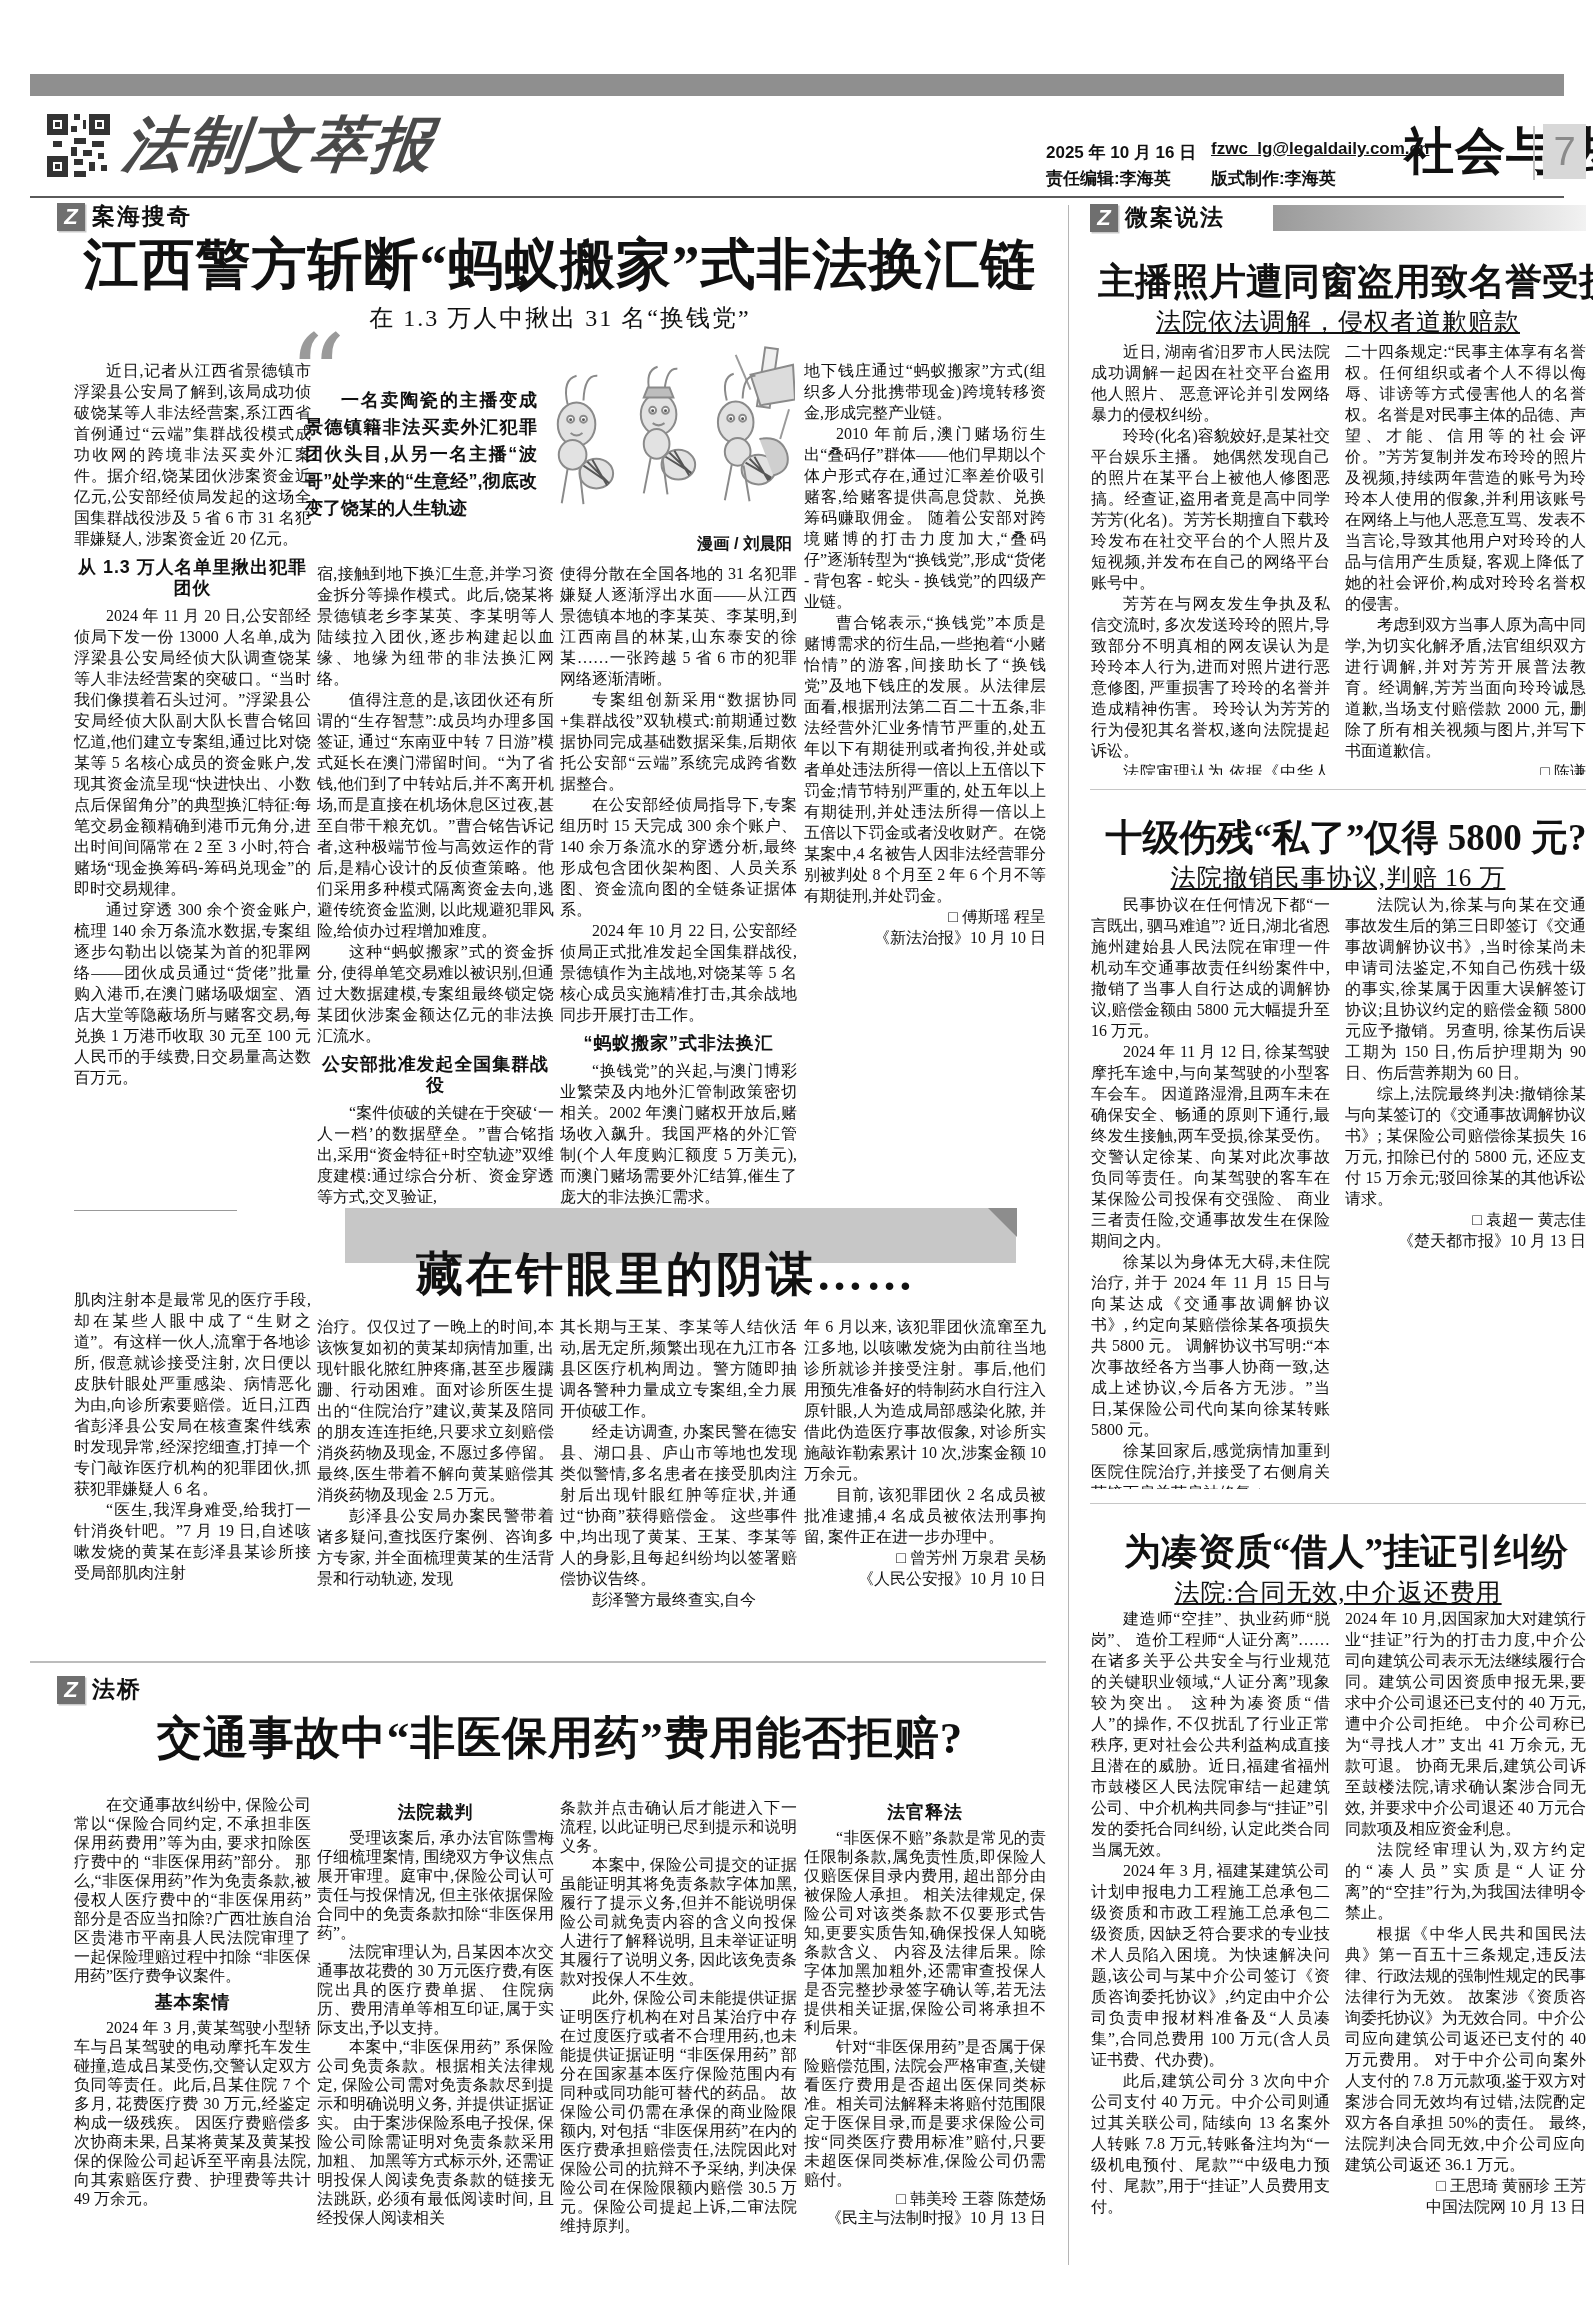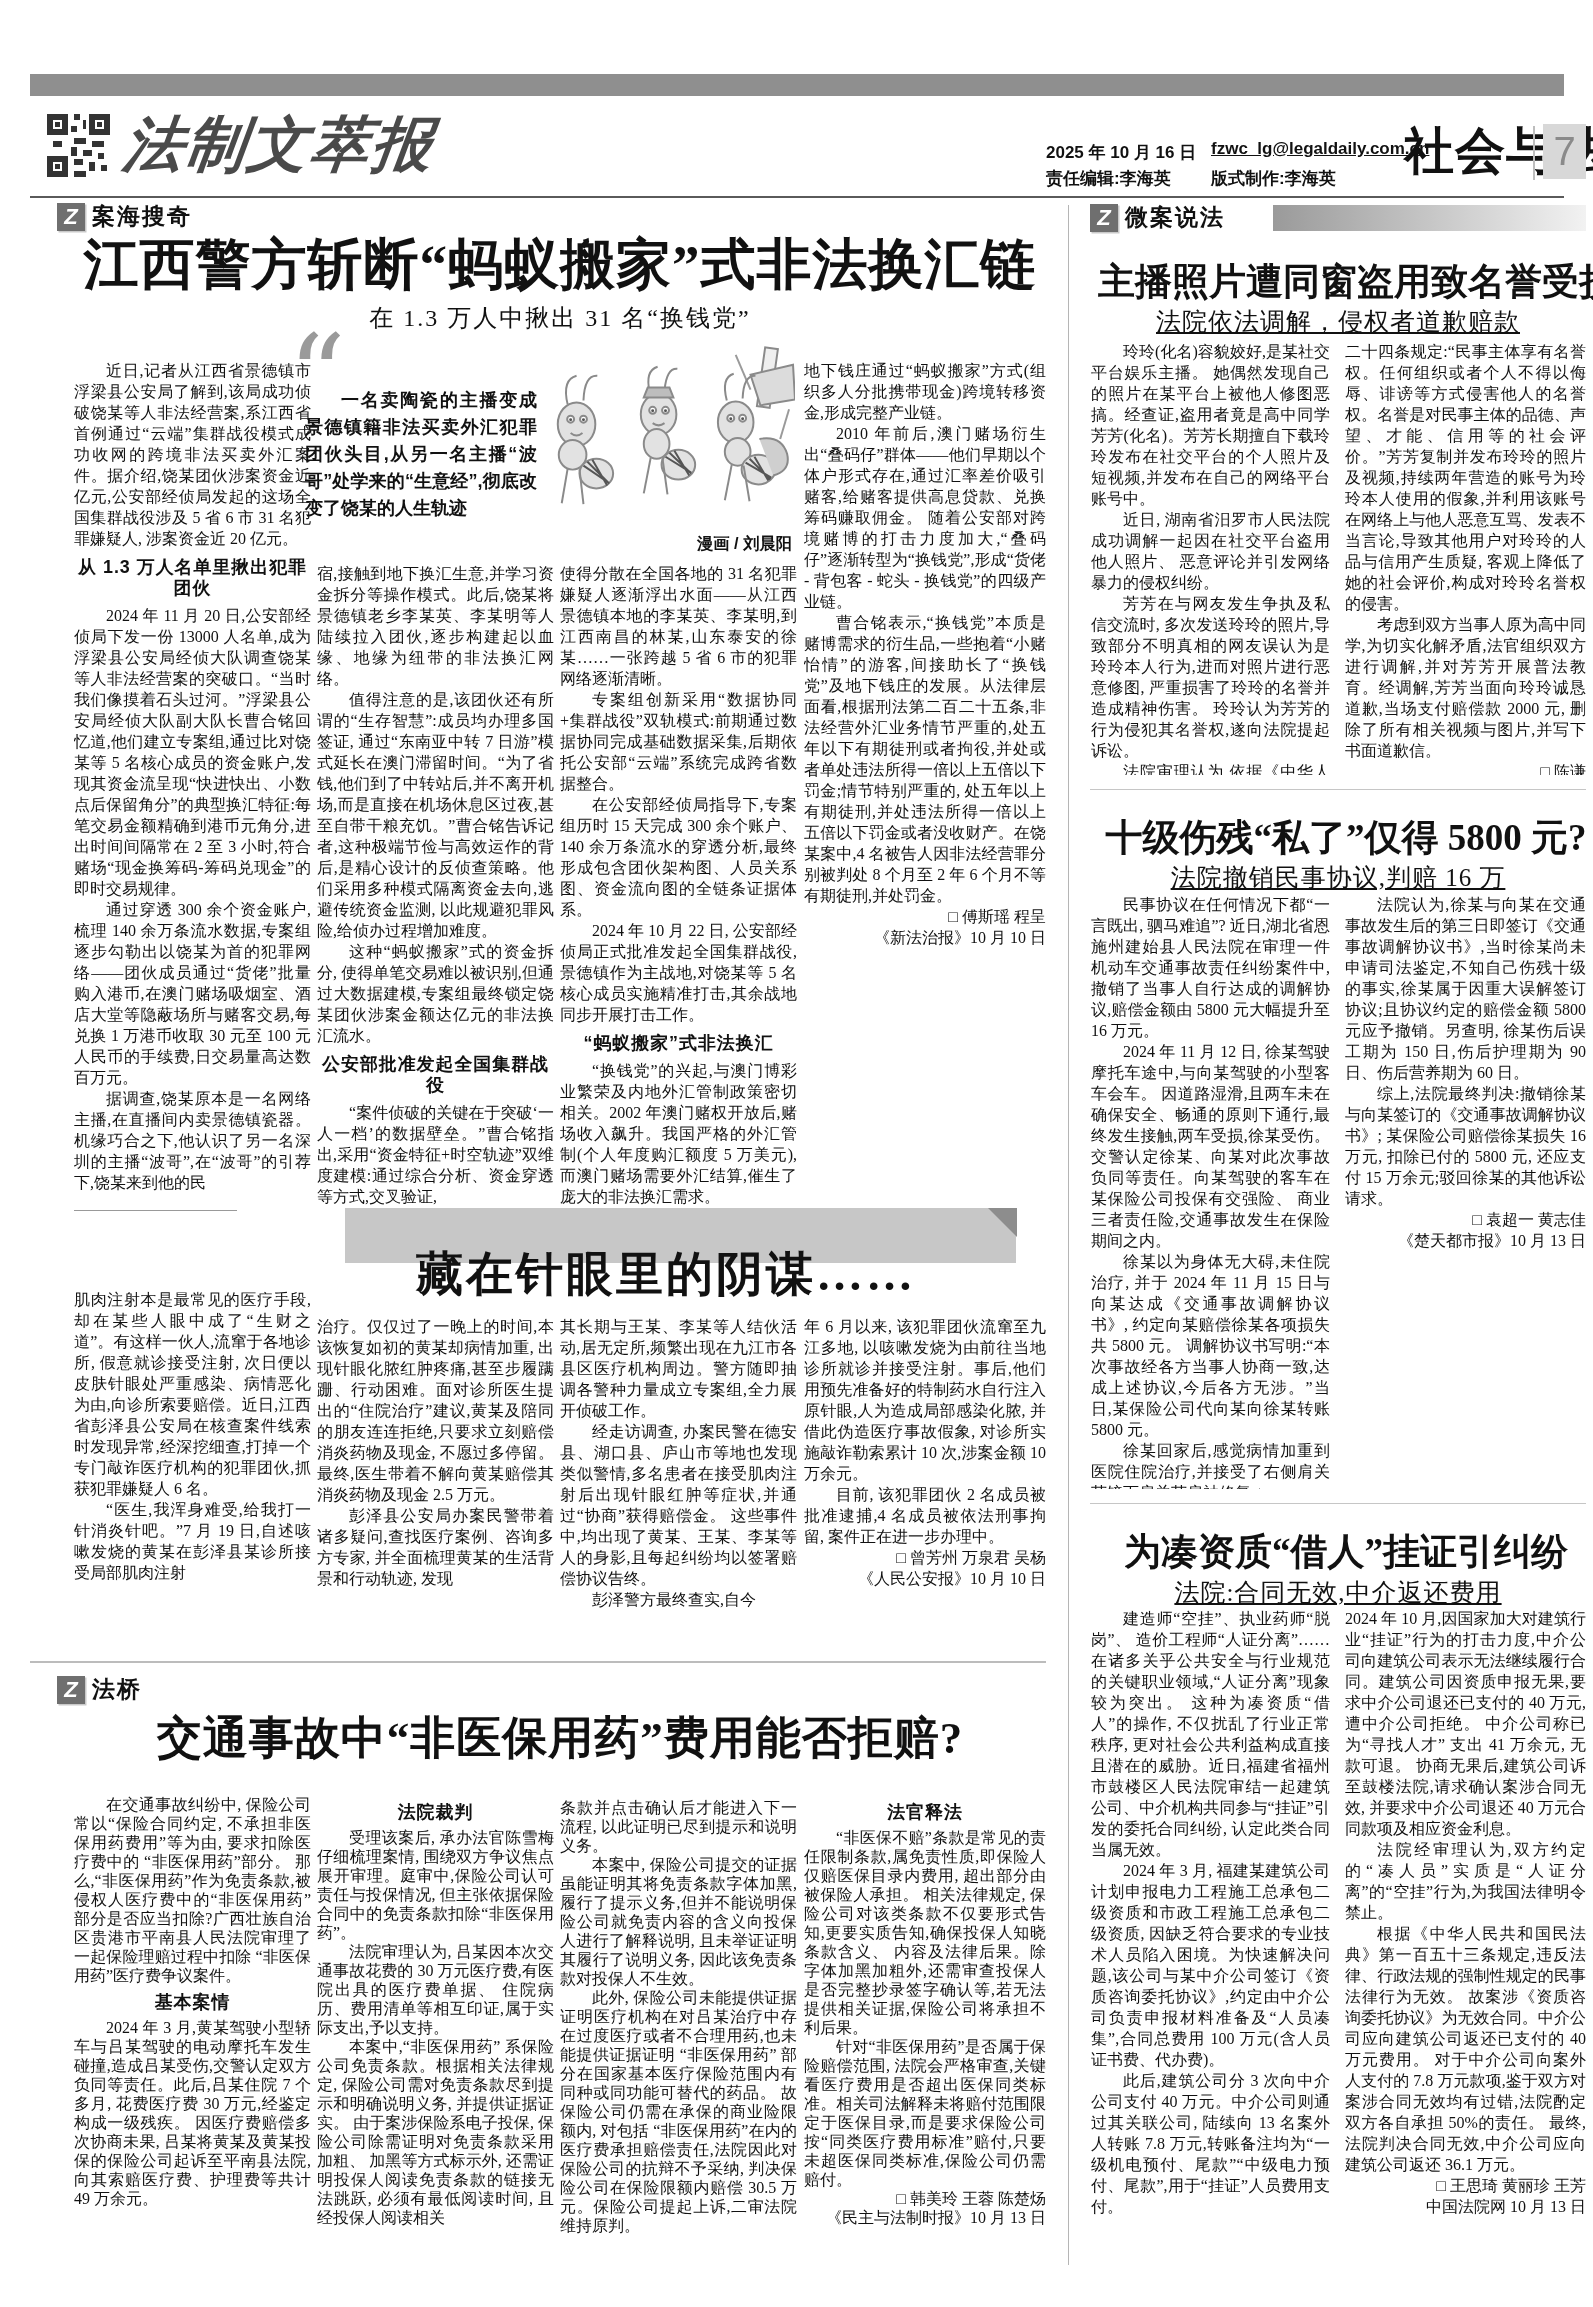--- a/index.html
+++ b/index.html
@@ -186,21 +186,20 @@
       </svg>
     </div>
     <div class="abs illus-credit">漫画 / 刘晨阳</div>
   </div>
 
   <div class="abs col" style="left:74px;top:360px;width:237px;height:847px;">
       <div class="seg seg-p">近日,记者从江西省景德镇市浮梁县公安局了解到,该局成功侦破饶某等人非法经营案,系江西省首例通过“云端”集群战役模式成功收网的跨境非法买卖外汇案件。据介绍,饶某团伙涉案资金近亿元,公安部经侦局发起的这场全国集群战役涉及 5 省 6 市 31 名犯罪嫌疑人, 涉案资金近 20 亿元。</div>
       <div class="seg seg-h">从 1.3 万人名单里揪出犯罪团伙</div>
       <div class="seg seg-p">2024 年 11 月 20 日,公安部经侦局下发一份 13000 人名单,成为浮梁县公安局经侦大队调查饶某等人非法经营案的突破口。“当时我们像摸着石头过河。”浮梁县公安局经侦大队副大队长曹合铭回忆道,他们建立专案组,通过比对饶某等 5 名核心成员的资金账户,发现其资金流呈现“快进快出、小数点后保留角分”的典型换汇特征:每笔交易金额精确到港币元角分,进出时间间隔常在 2 至 3 小时,符合赌场“现金换筹码-筹码兑现金”的即时交易规律。</div>
       <div class="seg seg-p">通过穿透 300 余个资金账户, 梳理 140 余万条流水数据,专案组逐步勾勒出以饶某为首的犯罪网络——团伙成员通过“货佬”批量购入港币,在澳门赌场吸烟室、酒店大堂等隐蔽场所与赌客交易,每兑换 1 万港币收取 30 元至 100 元人民币的手续费,日交易量高达数百万元。</div>
-      <div class="seg seg-p">据调查,饶某原本是一名网络主播,在直播间内卖景德镇瓷器。机缘巧合之下,他认识了另一名深圳的主播“波哥”,在“波哥”的引荐下,饶某来到他的民</div>
     </div>
   <div class="abs col" style="left:317px;top:563px;width:237px;height:643px;">
       <div class="seg seg-c">宿,接触到地下换汇生意,并学习资金拆分等操作模式。此后,饶某将景德镇老乡李某英、李某明等人陆续拉入团伙,逐步构建起以血缘、地缘为纽带的非法换汇网络。</div>
       <div class="seg seg-p">值得注意的是,该团伙还有所谓的“生存智慧”:成员均办理多国签证, 通过“东南亚中转 7 日游”模式延长在澳门滞留时间。“为了省钱,他们到了中转站后,并不离开机场,而是直接在机场休息区过夜,甚至自带干粮充饥。”曹合铭告诉记者,这种极端节俭与高效运作的背后,是精心设计的反侦查策略。他们采用多种模式隔离资金去向,逃避传统资金监测, 以此规避犯罪风险,给侦办过程增加难度。</div>
       <div class="seg seg-p">这种“蚂蚁搬家”式的资金拆分, 使得单笔交易难以被识别,但通过大数据建模,专案组最终锁定饶某团伙涉案金额达亿元的非法换汇流水。</div>
       <div class="seg seg-h">公安部批准发起全国集群战役</div>
       <div class="seg seg-p">“案件侦破的关键在于突破‘一人一档’的数据壁垒。”曹合铭指出,采用“资金特征+时空轨迹”双维度建模:通过综合分析、资金穿透等方式,交叉验证,</div>
     </div>
   <div class="abs col" style="left:560px;top:563px;width:237px;height:643px;">
       <div class="seg seg-c">使得分散在全国各地的 31 名犯罪嫌疑人逐渐浮出水面——从江西景德镇本地的李某英、李某明,到江西南昌的林某,山东泰安的徐某……一张跨越 5 省 6 市的犯罪网络逐渐清晰。</div>
@@ -278,22 +277,22 @@
   <div class="abs vrule-main"></div>
   <div class="abs tag" style="left:1090px;top:202px;">
     <span class="zlogo">Z</span>
     <span class="taglabel">微案说法</span>
   </div>
   <div class="abs gradbar"></div>
 
   <div class="abs side-hl" style="top:257px;">主播照片遭同窗盗用致名誉受损</div>
   <div class="abs side-sub" style="top:305px;">法院依法调解，侵权者道歉赔款</div>
   <div class="abs col" style="left:1091px;top:341px;width:239px;height:434px;">
+      <div class="seg seg-p">近日, 湖南省汨罗市人民法院成功调解一起因在社交平台盗用他人照片、 恶意评论并引发网络暴力的侵权纠纷。</div>
       <div class="seg seg-p">玲玲(化名)容貌姣好,是某社交平台娱乐主播。 她偶然发现自己的照片在某平台上被他人修图恶搞。经查证,盗用者竟是高中同学芳芳(化名)。芳芳长期擅自下载玲玲发布在社交平台的个人照片及短视频,并发布在自己的网络平台账号中。</div>
-      <div class="seg seg-p">近日, 湖南省汨罗市人民法院成功调解一起因在社交平台盗用他人照片、 恶意评论并引发网络暴力的侵权纠纷。</div>
       <div class="seg seg-p">芳芳在与网友发生争执及私信交流时, 多次发送玲玲的照片,导致部分不明真相的网友误认为是玲玲本人行为,进而对照片进行恶意修图, 严重损害了玲玲的名誉并造成精神伤害。 玲玲认为芳芳的行为侵犯其名誉权,遂向法院提起诉讼。</div>
       <div class="seg seg-p">法院审理认为,依据《中华人民共和国民法典》第一千零</div>
     </div>
   <div class="abs col" style="left:1345px;top:341px;width:241px;height:434px;">
       <div class="seg seg-c">二十四条规定:“民事主体享有名誉权。任何组织或者个人不得以侮辱、诽谤等方式侵害他人的名誉权。名誉是对民事主体的品德、声望、才能、信用等的社会评价。”芳芳复制并发布玲玲的照片及视频,持续两年营造的账号为玲玲本人使用的假象,并利用该账号在网络上与他人恶意互骂、发表不当言论,导致其他用户对玲玲的人品与信用产生质疑, 客观上降低了她的社会评价,构成对玲玲名誉权的侵害。</div>
       <div class="seg seg-p">考虑到双方当事人原为高中同学,为切实化解矛盾,法官组织双方进行调解,并对芳芳开展普法教育。经调解,芳芳当面向玲玲诚恳道歉,当场支付赔偿款 2000 元, 删除了所有相关视频与图片,并写下书面道歉信。</div>
       <div class="seg seg-by">□ 陈谦</div>
       <div class="seg seg-src">《湖南法治报》10 月 11 日</div>
     </div>
 

